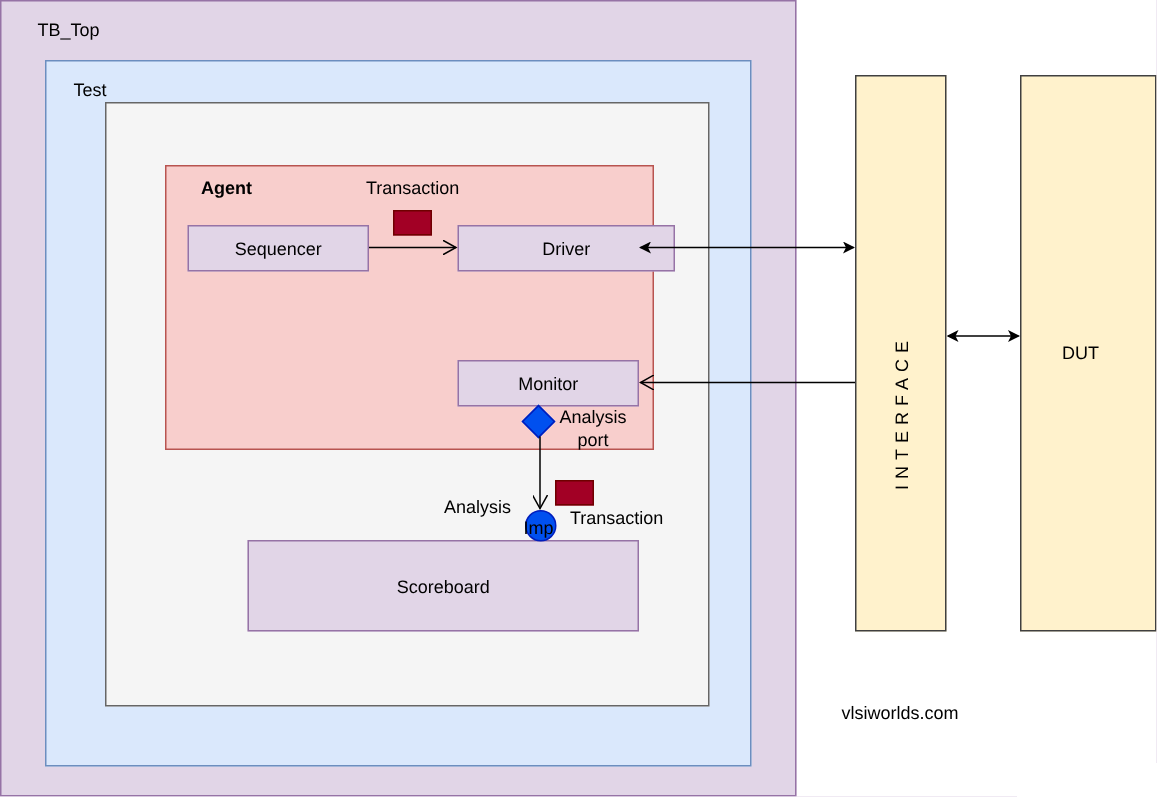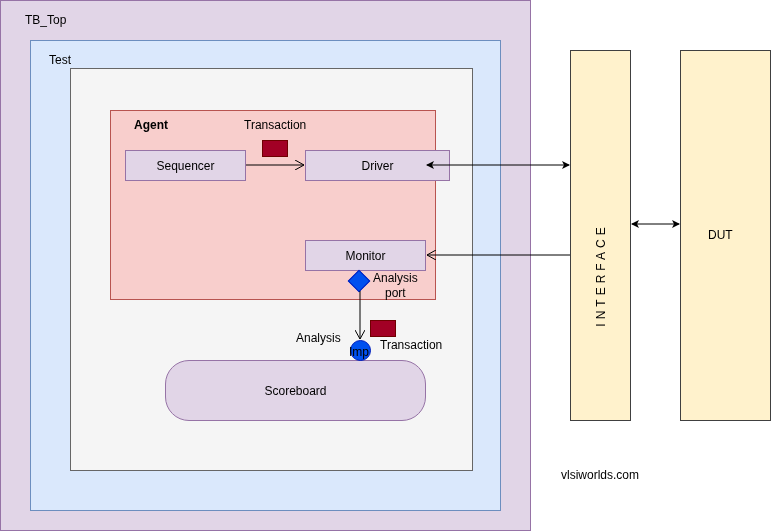--- a/index.html
+++ b/index.html
@@ -9,21 +9,21 @@
   .lbl { position:absolute; white-space:nowrap; font-size:12px; }
   .center { display:flex; align-items:center; justify-content:center; }
   #tbtop { left:0; top:0; width:531px; height:531px; background:#e1d5e7; border:1px solid #9673a6; }
   #test { left:30px; top:40px; width:471px; height:471px; background:#dae8fc; border:1px solid #6c8ebf; }
   #env { left:70px; top:68px; width:403px; height:403px; background:#f5f5f5; border:1px solid #666666; }
   #agent { left:110px; top:110px; width:326px; height:190px; background:#f8cecc; border:1px solid #b85450; }
   .comp { background:#e1d5e7; border:1px solid #9673a6; }
   #sequencer { left:125px; top:150px; width:121px; height:31px; }
   #driver { left:305px; top:150px; width:145px; height:31px; }
   #monitor { left:305px; top:240px; width:121px; height:31px; }
-  #scoreboard { left:165px; top:360px; width:261px; height:61px;border-radius:24px; }
+  #scoreboard { left:165px; top:360px; width:261px; height:61px; }
   .txn { background:#a20025; border:1px solid #6f0000; width:26px; height:17px; }
   #txn1 { left:262px; top:140px; }
   #txn2 { left:370px; top:320px; }
   .yellow { background:#fff2cc; border:1px solid #404040;text-decoration:underline; }
   #iface { left:570px; top:50px; width:61px; height:371px; }
   #dut { left:680px; top:50px; width:91px; height:371px; }
   #iface-text { position:absolute; left:50%; top:224px; transform:translate(-50%,-50%) rotate(-90deg);
                 letter-spacing:4px; font-size:12px; white-space:nowrap; }
   #port { left:351px; top:273px; width:16px; height:16px; background:#0050ef; border:1px solid #001dbc;
           transform:rotate(45deg); }

